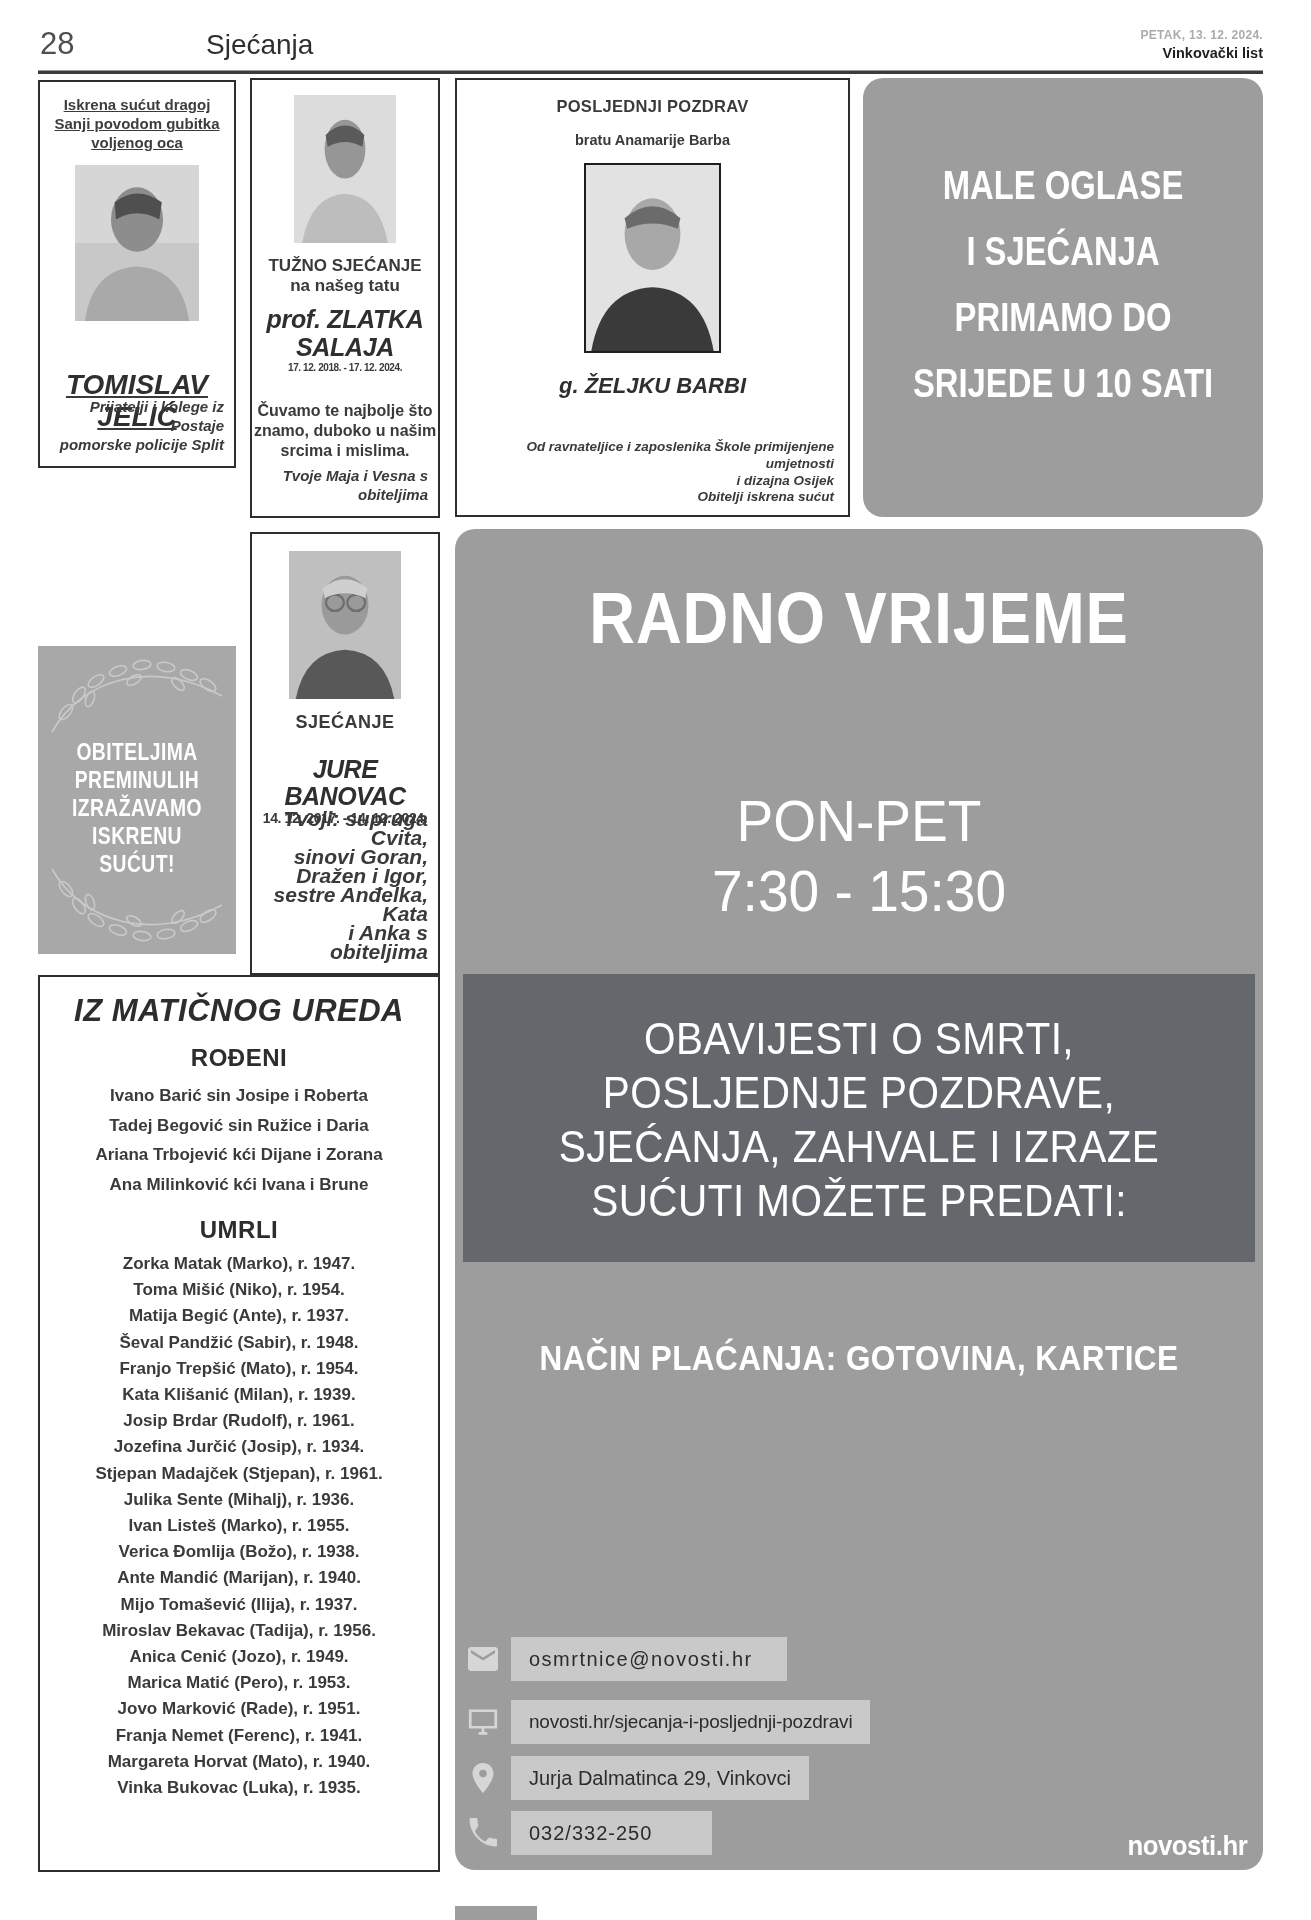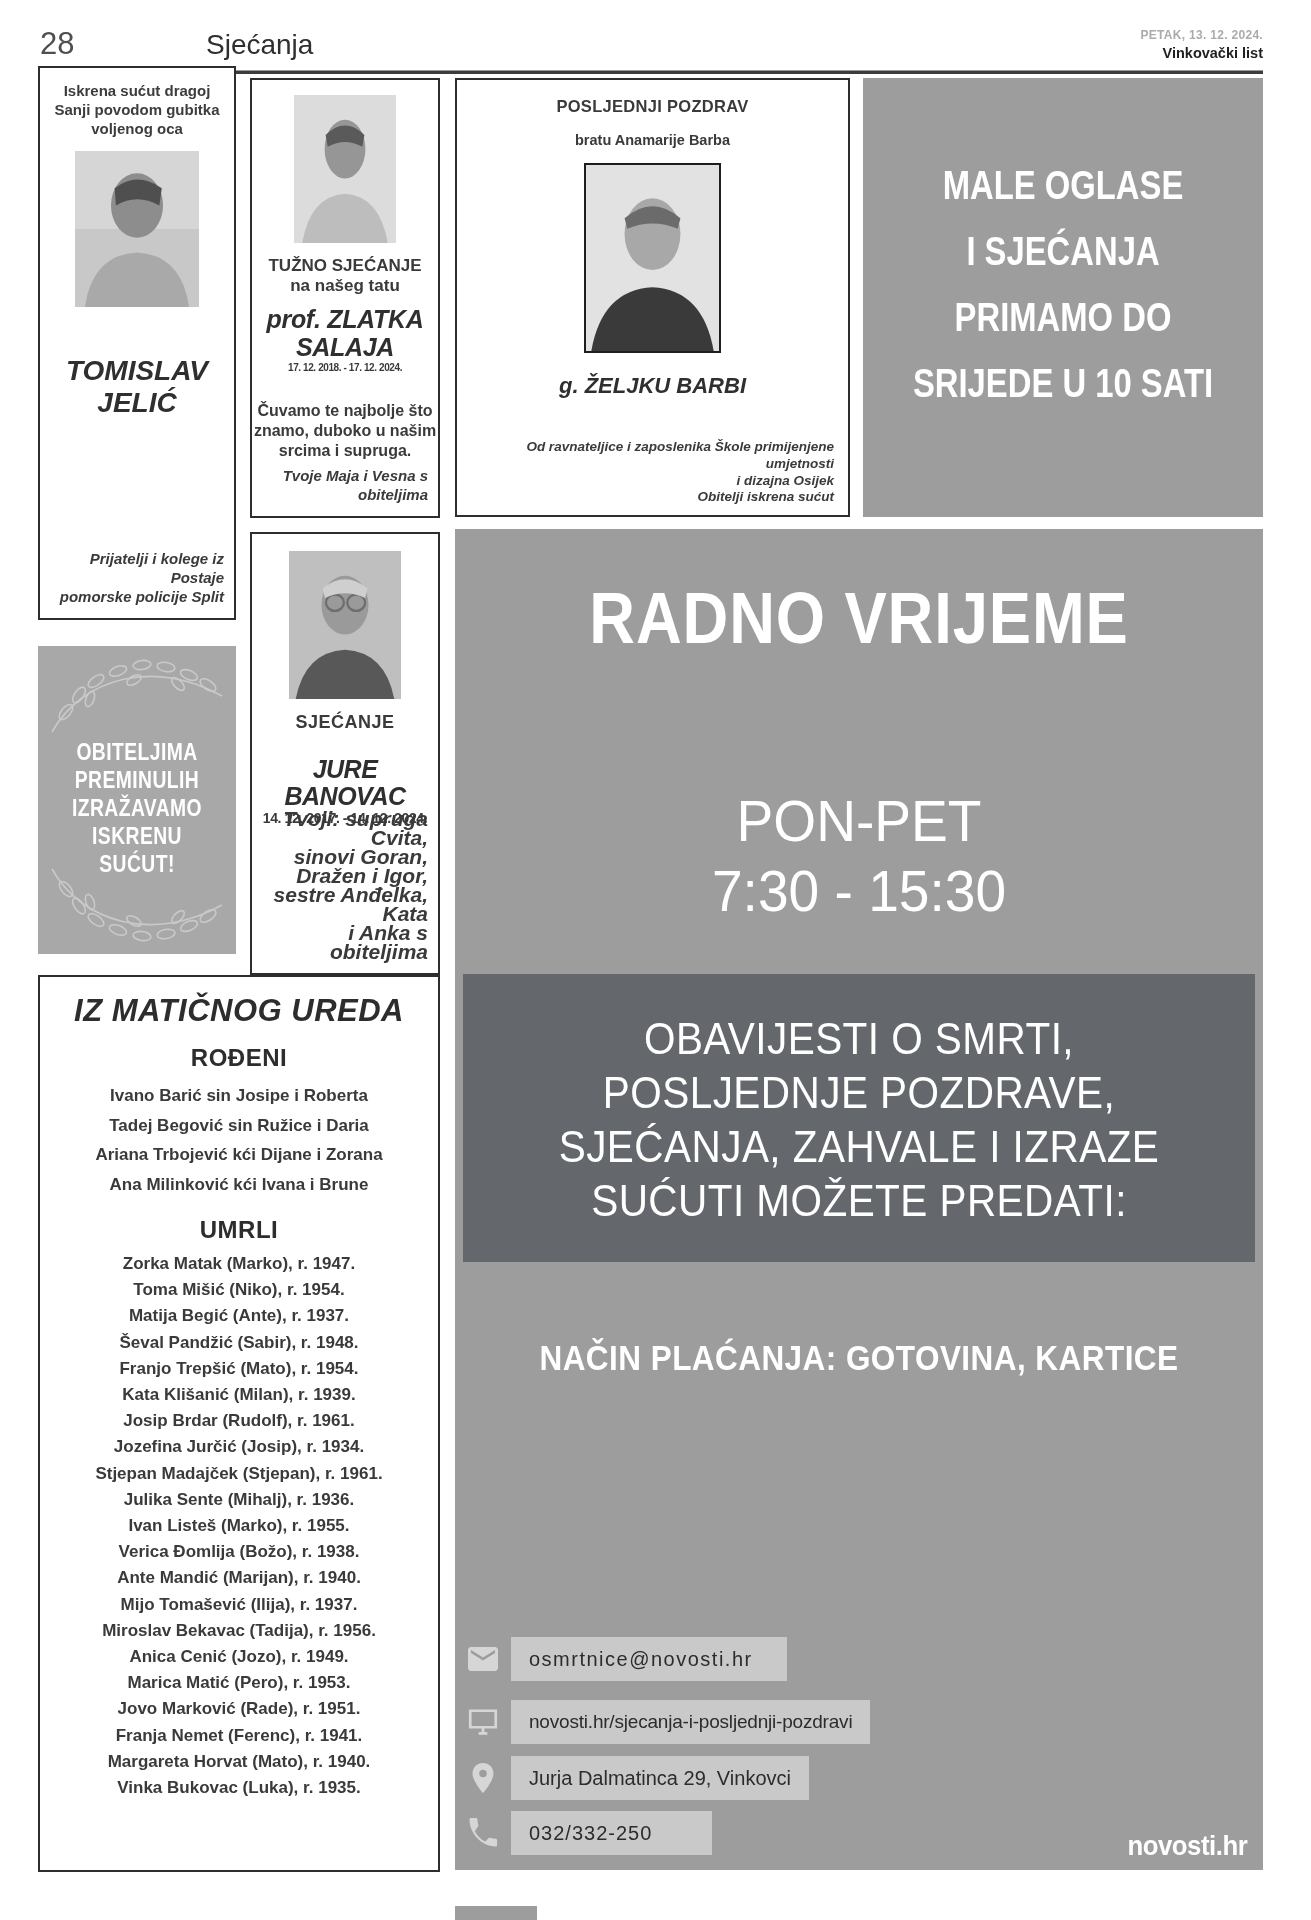--- a/index.html
+++ b/index.html
@@ -1,36 +1,36 @@
 <!DOCTYPE html>
 <html><head>
 <meta charset="utf-8">
 <style>
   html,body{margin:0;padding:0;background:#efefef;}
   .page{position:relative;width:1311px;height:1920px;background:#ffffff;margin:0 auto;
         font-family:"Liberation Sans",sans-serif;color:#3a3a3a;overflow:hidden;}
   .abs{position:absolute;box-sizing:border-box;}
   .box{position:absolute;box-sizing:border-box;background:#fff;border:2px solid #2e2e2e;}
-  .graybox{position:absolute;box-sizing:border-box;background:#9d9d9d;}
+  .graybox{position:absolute;box-sizing:border-box;background:#9d9d9d;border-radius:20px;}
   .condx{transform:scaleX(0.84);transform-origin:50% 50%;}
 
   
   #page-num{left:40px;top:26px;font-size:31px;color:#4f4f4f;font-weight:400;}
   #section-title{left:206px;top:29px;font-size:28px;color:#2f2f2f;font-weight:500;}
   #issue-info{right:48px;top:28px;text-align:right;}
   #issue-info .issue-date{font-size:12px;color:#ababab;font-weight:700;letter-spacing:.3px;}
   #issue-info .paper-name{font-size:14.5px;color:#1f1f1f;font-weight:700;margin-top:3px;}
   #header-rule{left:38px;top:70px;width:1225px;height:4px;background:#3c3c3c;border-top:1px solid #9a9a9a;}
 
   
   .photo{display:block;}
   .photo svg{display:block;width:100%;height:100%;}
 
   
-  #box-jelic{left:38px;top:66px;width:198px;height:554px;}
+  #box-jelic{left:38px;top:80px;width:198px;height:388px;text-decoration:underline;}
   #box-jelic .intro{margin-top:13px;padding:0 6px;font-size:15px;line-height:19px;font-weight:700;text-align:center;color:#3d3d3d;}
   #box-jelic .photo{width:124px;height:156px;margin:13px auto 0;}
   #box-jelic .name{margin-top:48px;text-align:center;font-style:italic;font-weight:700;font-size:28px;line-height:32px;color:#2f2f2f;}
   #box-jelic .sig{position:absolute;right:10px;left:10px;bottom:12px;text-align:right;font-style:italic;font-weight:700;font-size:15px;line-height:19px;}
 
   
   #box-condolence{left:38px;top:646px;width:198px;height:308px;background:#a8a8a8;}
   #box-condolence .leaves{position:absolute;left:8px;width:182px;height:90px;}
   #box-condolence .leaves.top{top:6px;}
   #box-condolence .leaves.bottom{bottom:5px;transform:scaleY(-1);}
@@ -238,21 +238,21 @@
         <div>na našeg tatu</div>
       </div>
     <div class="name">
         <div>prof. ZLATKA</div>
         <div>SALAJA</div>
       </div>
     <div class="dates">17. 12. 2018. - 17. 12. 2024.</div>
     <div class="msg">
         <div>Čuvamo te najbolje što</div>
         <div>znamo, duboko u našim</div>
-        <div>srcima i supruga.</div>
+        <div>srcima i mislima.</div>
       </div>
     <div class="sig">
         <div>Tvoje Maja i Vesna s</div>
         <div>obiteljima</div>
       </div>
   </div>
 
   <div class="box" id="box-banovac">
     <div class="photo">
       <svg viewBox="0 0 100 126" preserveAspectRatio="none">

